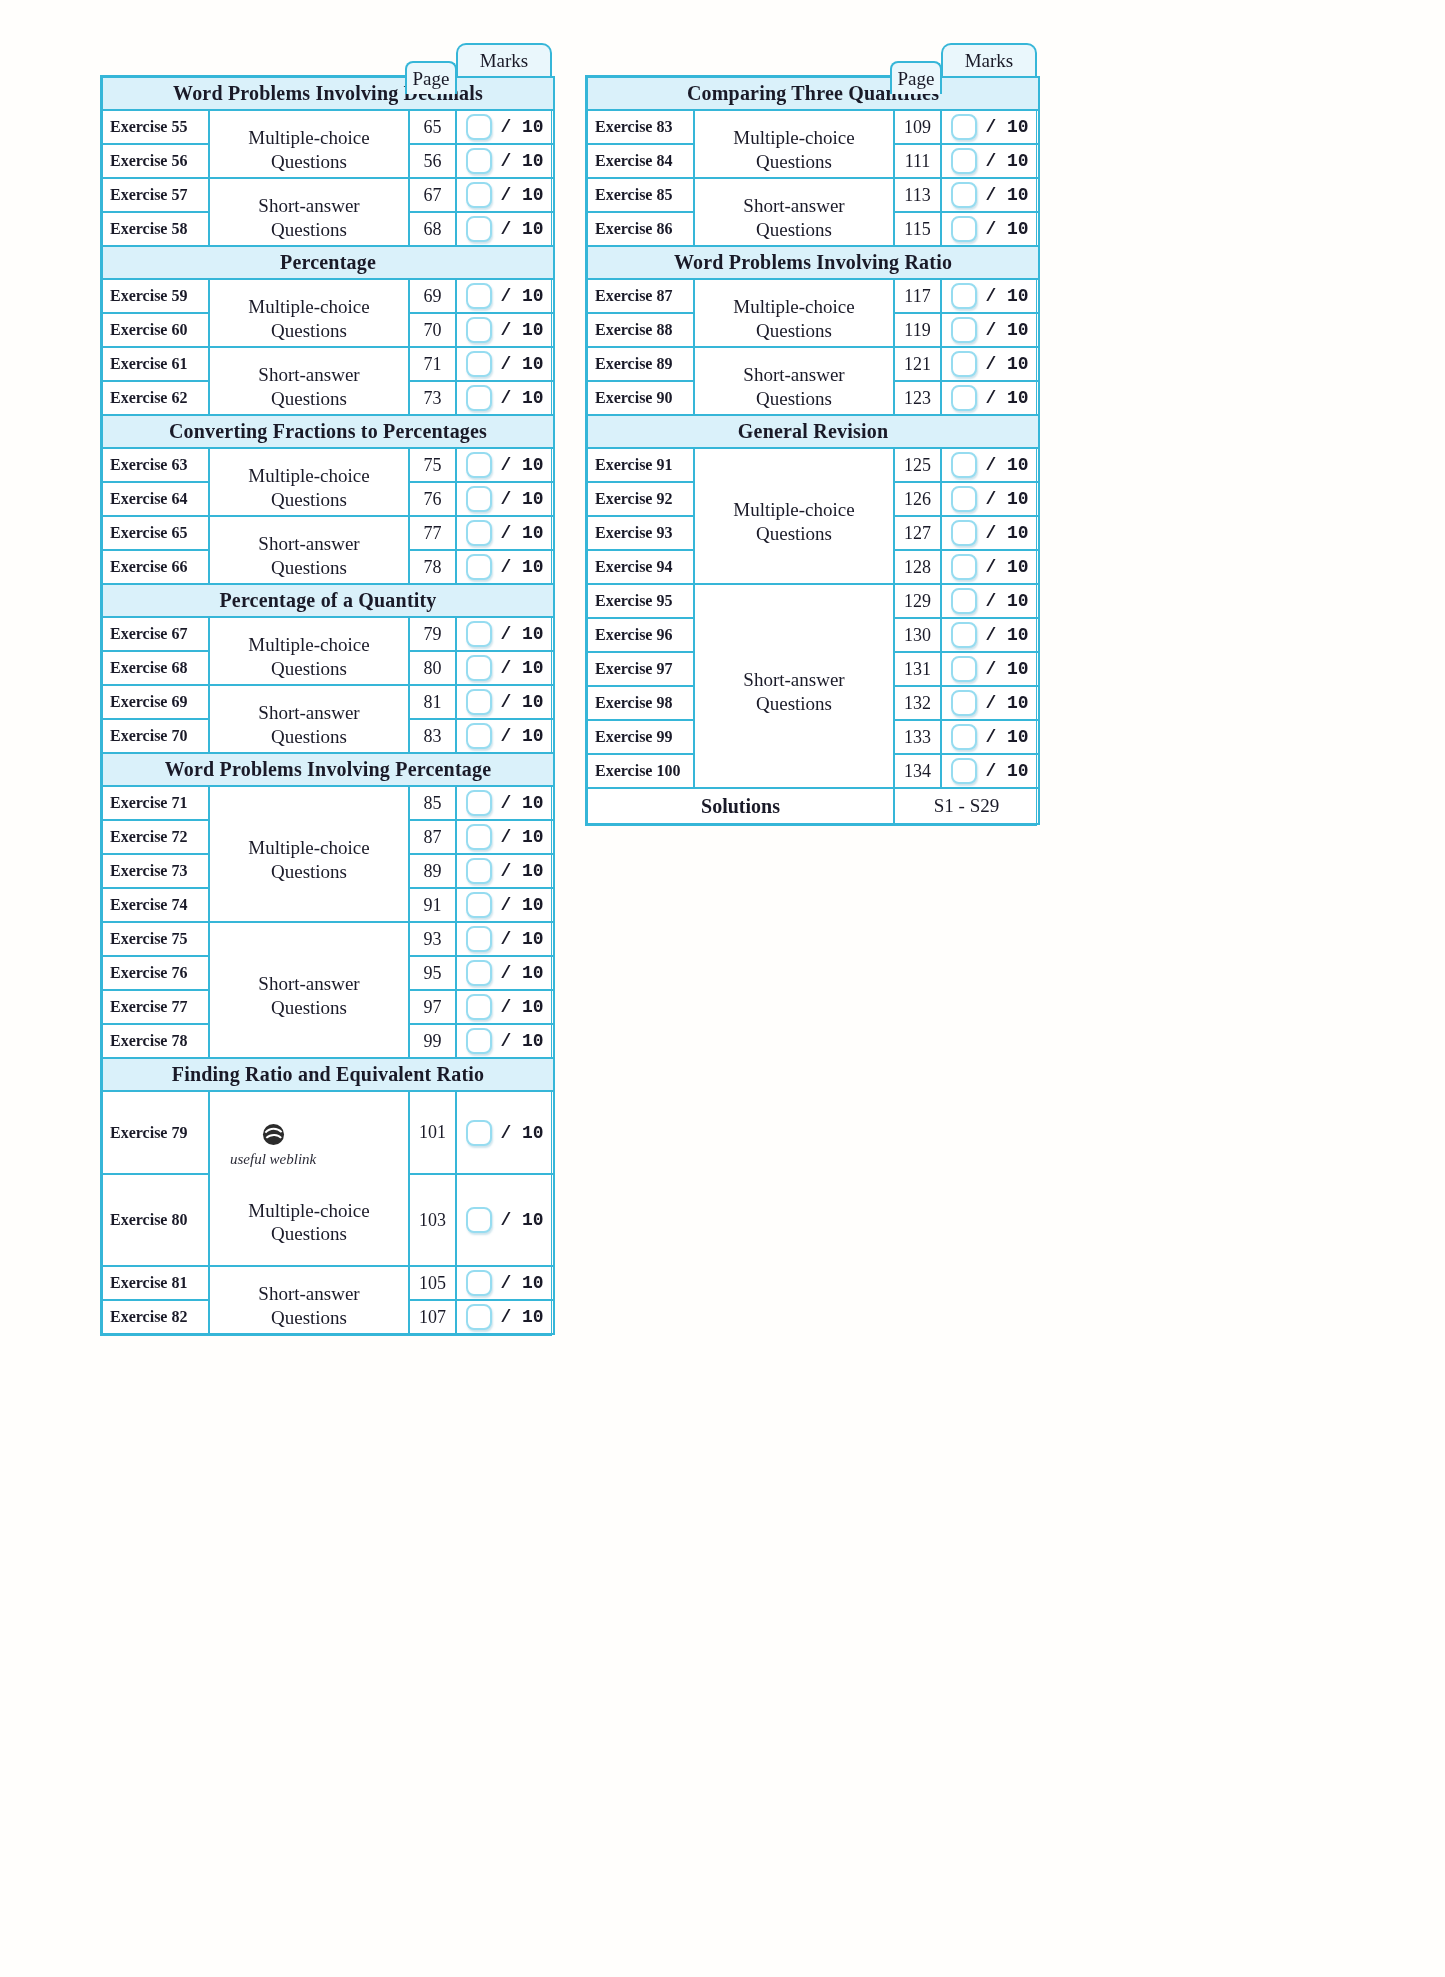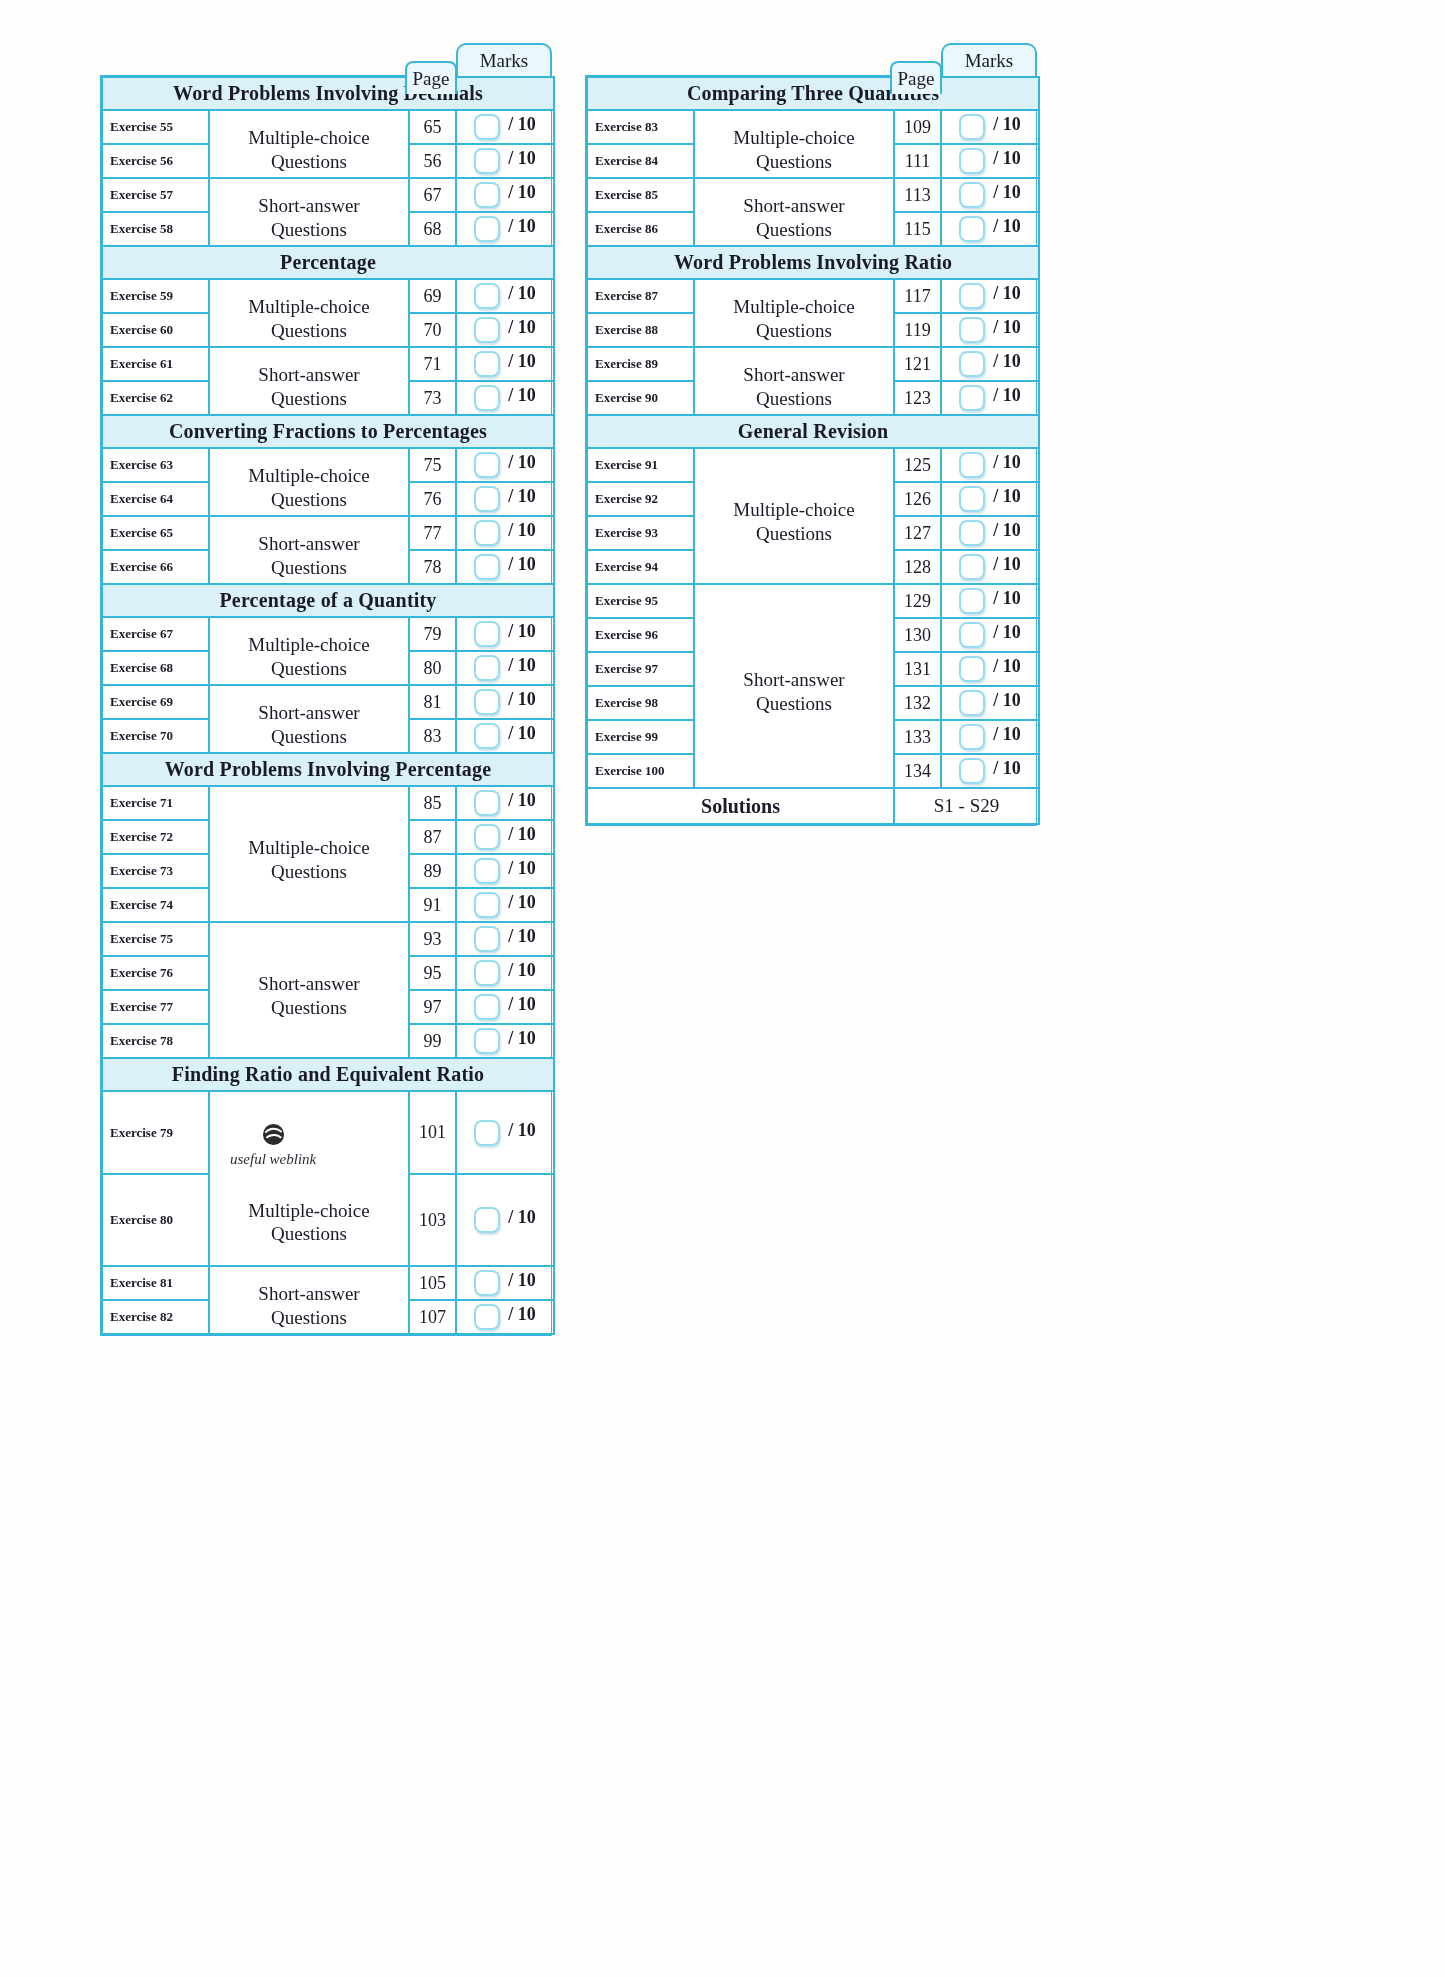--- a/index.html
+++ b/index.html
@@ -38,33 +38,35 @@
     font-weight: bold;
     font-size: 20px;
     height: 33px;
     letter-spacing: .2px;
   }
   td.ex-cell {
     font-weight: bold;
     text-align: left;
     padding-left: 7px;
     white-space: nowrap;
-    font-size: 13px;
+    font-size: 16px;
   }
   td.type-cell {
     font-size: 19px;
     line-height: 1.25;
     padding: 2px 18px;
   }
   td.page-cell { font-size: 18px; }
   td.marks-cell { padding: 0 6px; }
   .marks-wrap {
     display: flex;
+    align-items: center;
     justify-content: center;
     gap: 8px;
+    font-family: Liberation Mono, monospace;
   }
   .marks-box {
     width: 26px;
     height: 26px;
     flex: 0 0 26px;
     border: 2px solid var(--marks-border, #96dcf0);
     border-radius: 8px;
     background: #ffffff;
     box-shadow: 1px 2px 2px rgba(110, 175, 200, 0.35);
     display: inline-block;

